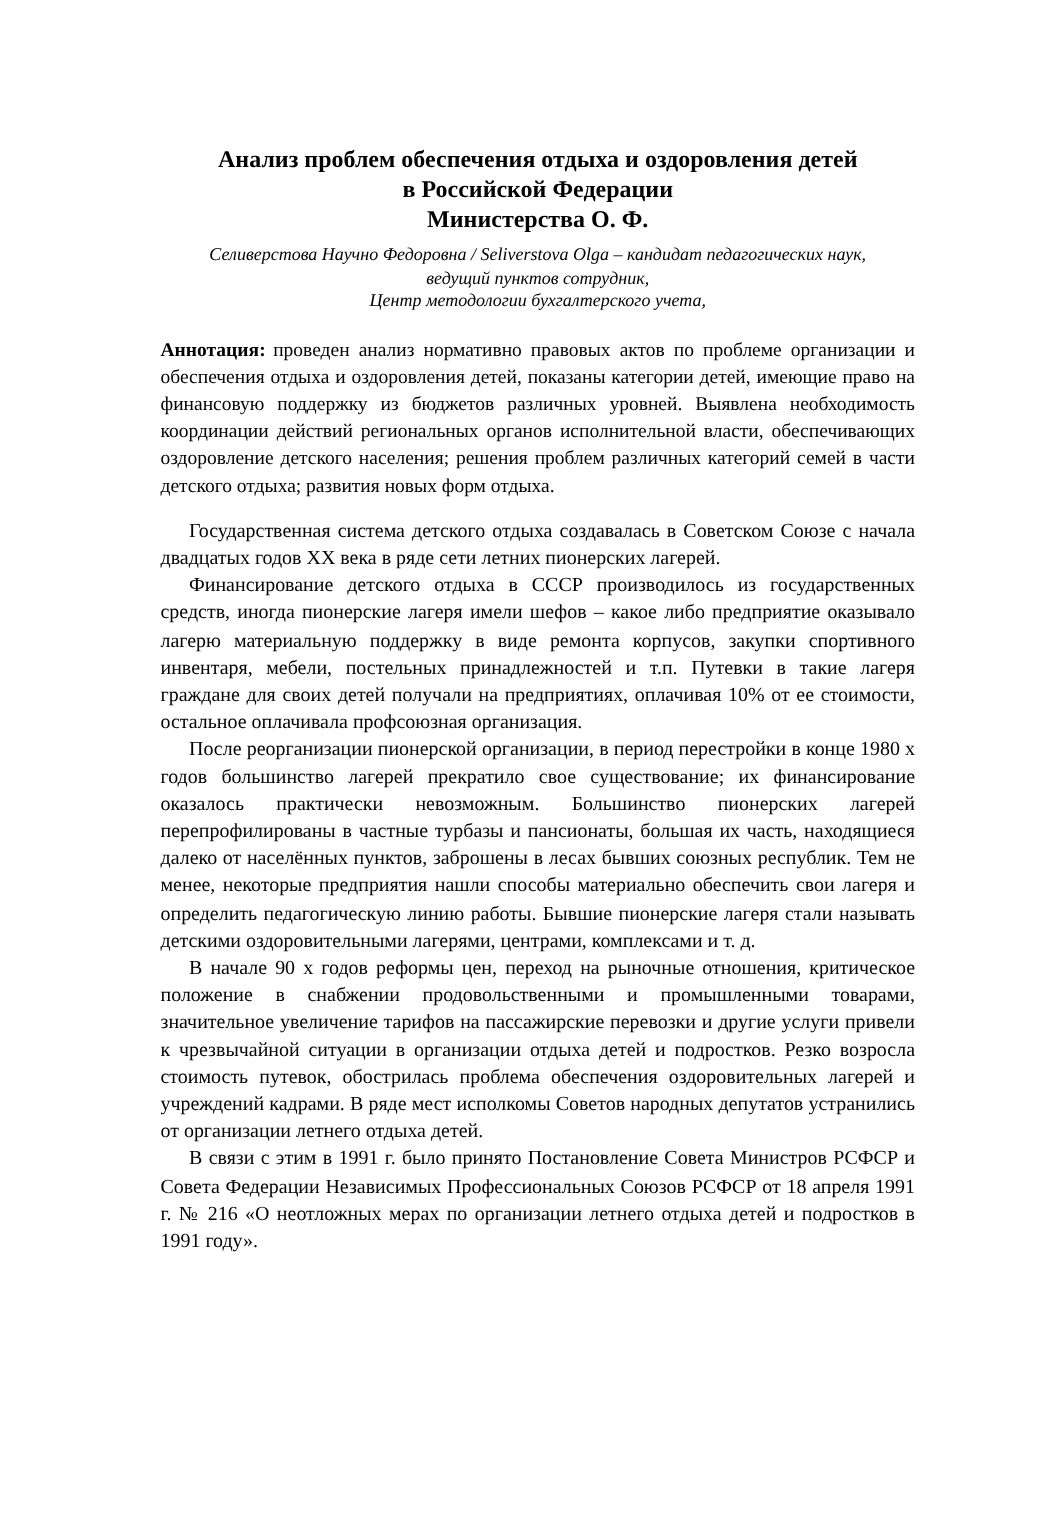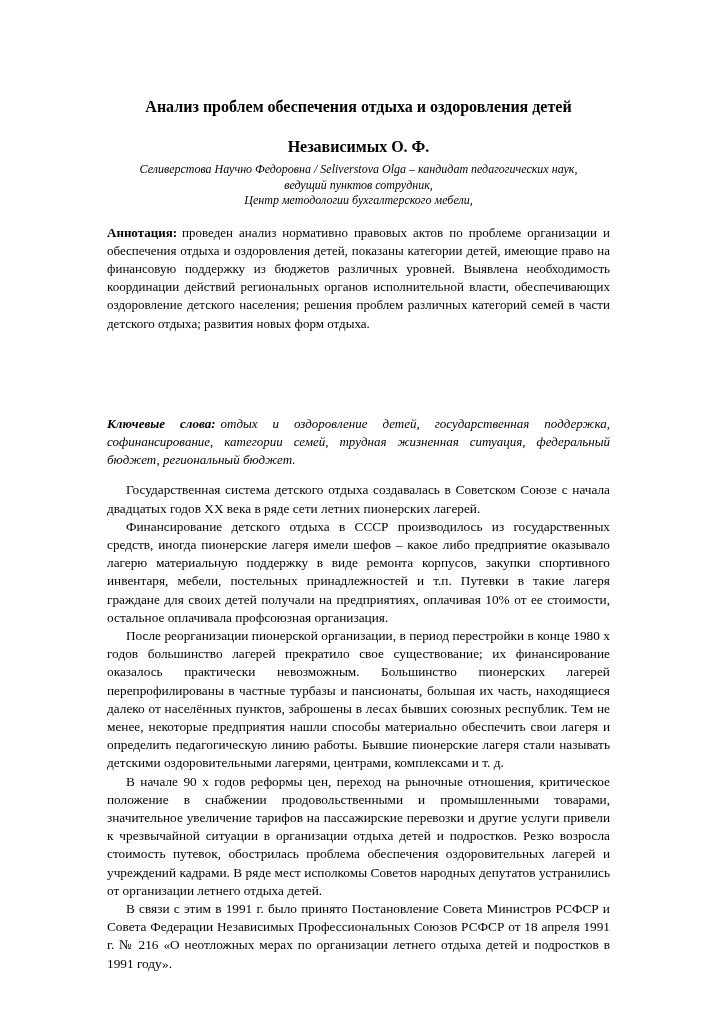--- a/index.html
+++ b/index.html
@@ -71,37 +71,34 @@
   }
 </style>
 </head>
 <body>
 
 <div class="page">
   <div class="content">
 
     <h1 class="title-block">
       <span>Анализ проблем обеспечения отдыха и оздоровления детей</span><br>
-      <br>
-      <span>Независимых О. Ф.</span>
+      <span>в Российской Федерации</span><br>
+      <span>Министерства О. Ф.</span>
     </h1>
 
     <div class="author-block">
       <span>Селиверстова Научно Федоровна / Seliverstova Olga – кандидат педагогических наук,</span><br>
       <span>ведущий пунктов сотрудник,</span><br>
-      <span>Центр методологии бухгалтерского мебели,</span><br>
+      <span>Центр методологии бухгалтерского учета,</span><br>
     </div>
 
     <p class="abstract-par">
       <span class="par-label">Аннотация:</span><span>проведен анализ нормативно правовых актов по проблеме организации и обеспечения отдыха и оздоровления детей, показаны категории детей, имеющие право на финансовую поддержку из бюджетов различных уровней. Выявлена необходимость координации действий региональных органов исполнительной власти, обеспечивающих оздоровление детского населения; решения проблем различных категорий семей в части детского отдыха; развития новых форм отдыха.</span>
     </p>
 
-    <p class="keywords-par">
-      <span class="par-label">Ключевые слова:</span><span>отдых и оздоровление детей, государственная поддержка, софинансирование, категории семей, трудная жизненная ситуация, федеральный бюджет, региональный бюджет.</span>
-    </p>
 
 
     <div class="body-text">
       <p>Государственная система детского отдыха создавалась в Советском Союзе с начала двадцатых годов XX века в ряде сети летних пионерских лагерей.</p>
       <p>Финансирование детского отдыха в СССР производилось из государственных средств, иногда пионерские лагеря имели шефов – какое либо предприятие оказывало лагерю материальную поддержку в виде ремонта корпусов, закупки спортивного инвентаря, мебели, постельных принадлежностей и т.п. Путевки в такие лагеря граждане для своих детей получали на предприятиях, оплачивая 10% от ее стоимости, остальное оплачивала профсоюзная организация.</p>
       <p>После реорганизации пионерской организации, в период перестройки в конце 1980 х годов большинство лагерей прекратило свое существование; их финансирование оказалось практически невозможным. Большинство пионерских лагерей перепрофилированы в частные турбазы и пансионаты, большая их часть, находящиеся далеко от населённых пунктов, заброшены в лесах бывших союзных республик. Тем не менее, некоторые предприятия нашли способы материально обеспечить свои лагеря и определить педагогическую линию работы. Бывшие пионерские лагеря стали называть детскими оздоровительными лагерями, центрами, комплексами и т. д.</p>
       <p>В начале 90 х годов реформы цен, переход на рыночные отношения, критическое положение в снабжении продовольственными и промышленными товарами, значительное увеличение тарифов на пассажирские перевозки и другие услуги привели к чрезвычайной ситуации в организации отдыха детей и подростков. Резко возросла стоимость путевок, обострилась проблема обеспечения оздоровительных лагерей и учреждений кадрами. В ряде мест исполкомы Советов народных депутатов устранились от организации летнего отдыха детей.</p>
       <p>В связи с этим в 1991 г. было принято Постановление Совета Министров РСФСР и Совета Федерации Независимых Профессиональных Союзов РСФСР от 18 апреля 1991 г. № 216 «О неотложных мерах по организации летнего отдыха детей и подростков в 1991 году».</p>
 
     </div>

